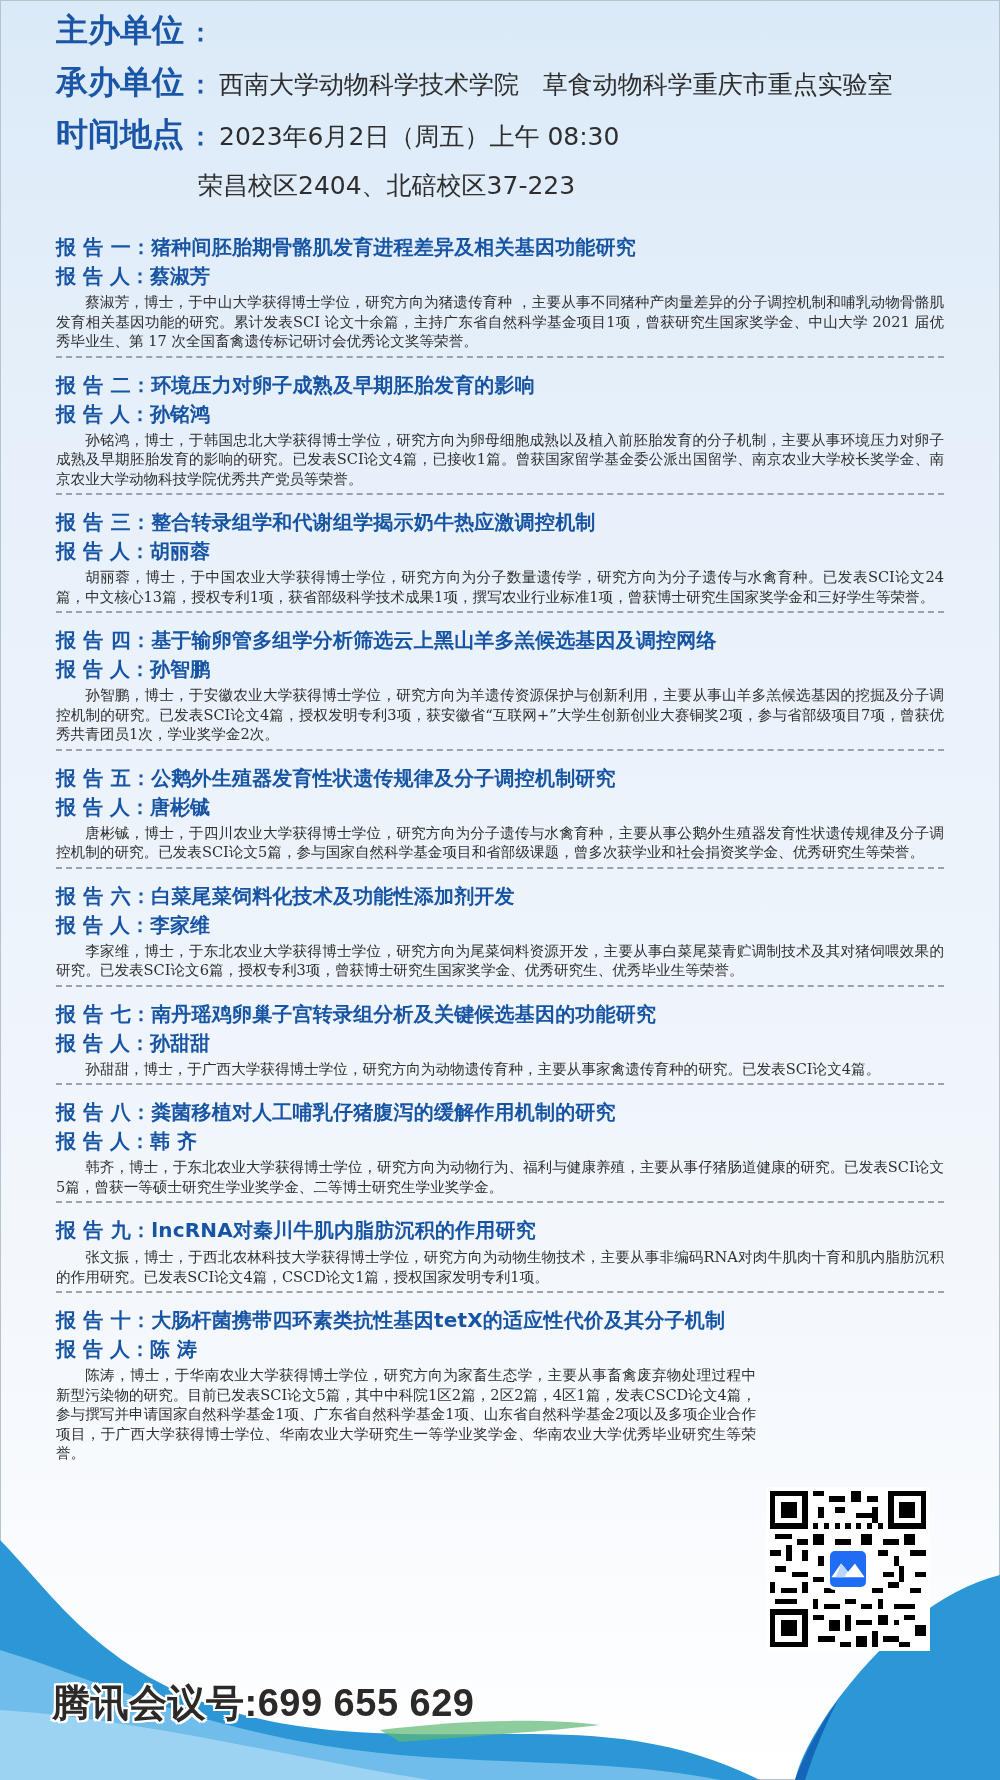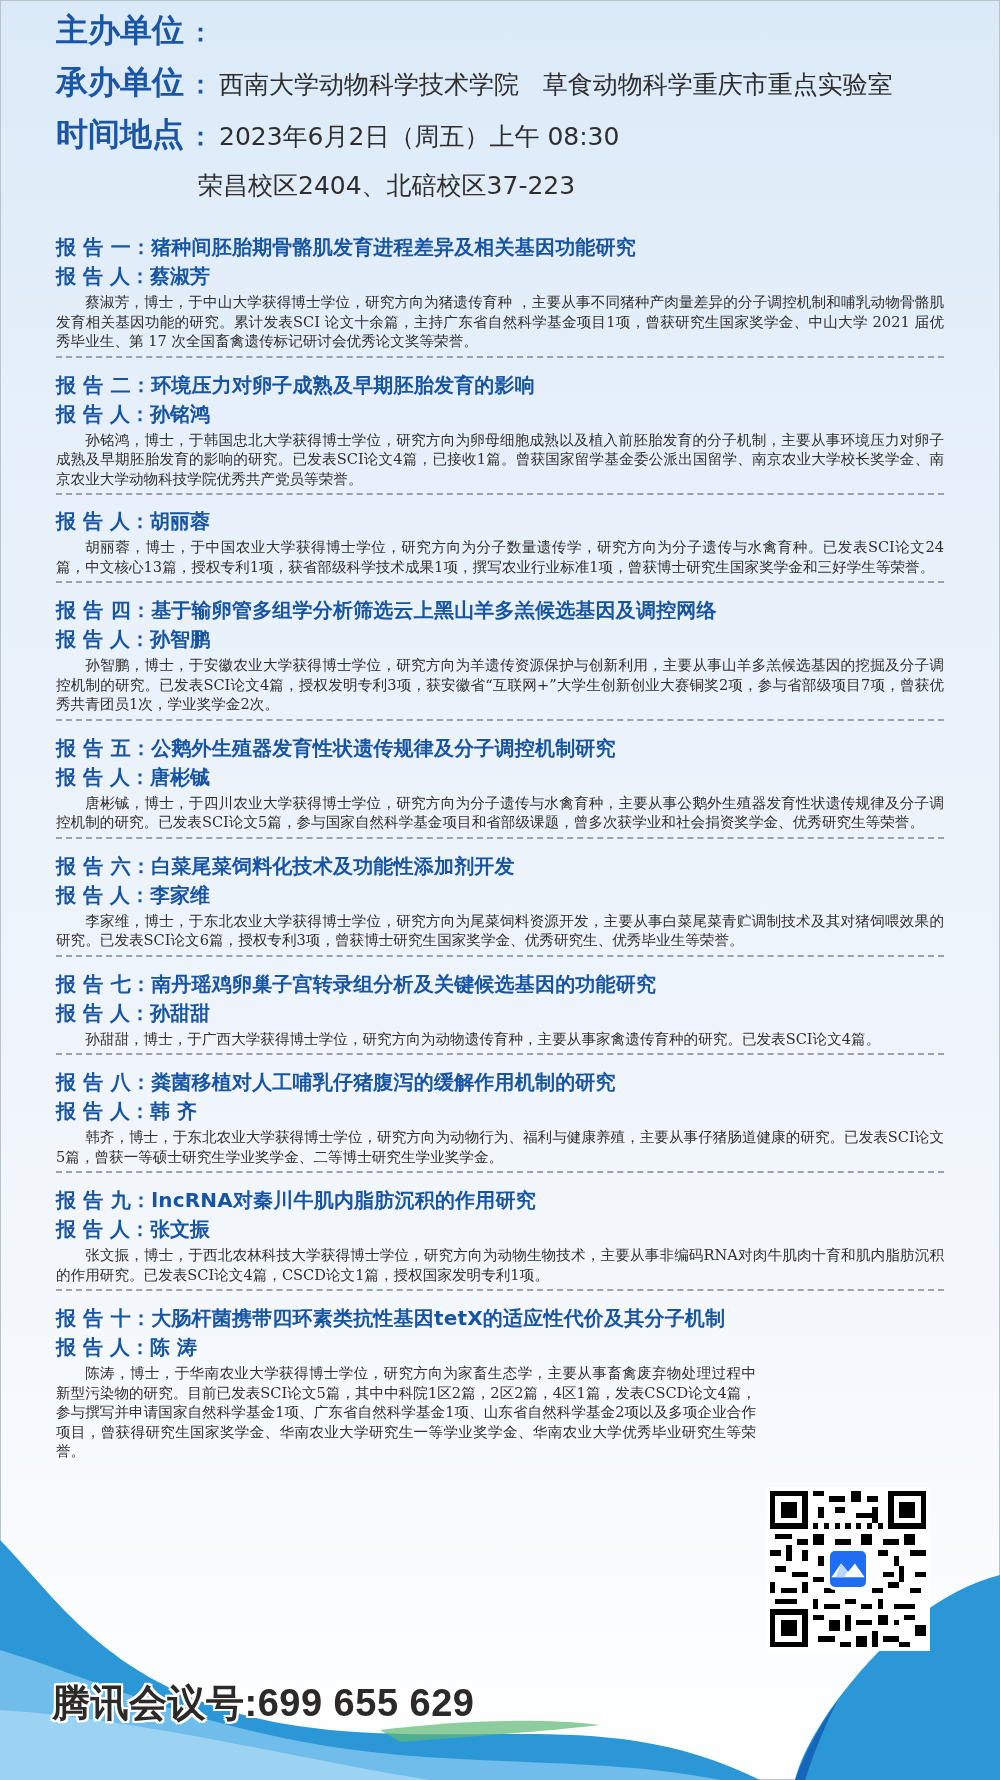--- a/index.html
+++ b/index.html
@@ -93,20 +93,21 @@
   </div>
 
   <div class="report">
     <div class="report-title"><span class="key">报 告 二</span><span>：</span><span>环境压力对卵子成熟及早期胚胎发育的影响</span></div>
     <div class="report-speaker"><span>报 告 人</span><span>：</span><span>孙铭鸿</span></div>
     <p class="report-bio">孙铭鸿，博士，于韩国忠北大学获得博士学位，研究方向为卵母细胞成熟以及植入前胚胎发育的分子机制，主要从事环境压力对卵子成熟及早期胚胎发育的影响的研究。已发表SCI论文4篇，已接收1篇。曾获国家留学基金委公派出国留学、南京农业大学校长奖学金、南京农业大学动物科技学院优秀共产党员等荣誉。</p>
     <div class="divider"></div>
   </div>
 
   <div class="report">
+    <div class="report-title"><span class="key">报 告 三</span><span>：</span><span>整合转录组学和代谢组学揭示奶牛热应激调控机制</span></div>
     <div class="report-speaker"><span>报 告 人</span><span>：</span><span>胡丽蓉</span></div>
     <p class="report-bio">胡丽蓉，博士，于中国农业大学获得博士学位，研究方向为分子数量遗传学，研究方向为分子遗传与水禽育种。已发表SCI论文24篇，中文核心13篇，授权专利1项，获省部级科学技术成果1项，撰写农业行业标准1项，曾获博士研究生国家奖学金和三好学生等荣誉。</p>
     <div class="divider"></div>
   </div>
 
   <div class="report">
     <div class="report-title"><span class="key">报 告 四</span><span>：</span><span>基于输卵管多组学分析筛选云上黑山羊多羔候选基因及调控网络</span></div>
     <div class="report-speaker"><span>报 告 人</span><span>：</span><span>孙智鹏</span></div>
     <p class="report-bio">孙智鹏，博士，于安徽农业大学获得博士学位，研究方向为羊遗传资源保护与创新利用，主要从事山羊多羔候选基因的挖掘及分子调控机制的研究。已发表SCI论文4篇，授权发明专利3项，获安徽省“互联网+”大学生创新创业大赛铜奖2项，参与省部级项目7项，曾获优秀共青团员1次，学业奖学金2次。</p>
     <div class="divider"></div>
@@ -135,29 +136,28 @@
 
   <div class="report">
     <div class="report-title"><span class="key">报 告 八</span><span>：</span><span>粪菌移植对人工哺乳仔猪腹泻的缓解作用机制的研究</span></div>
     <div class="report-speaker"><span>报 告 人</span><span>：</span><span>韩 齐</span></div>
     <p class="report-bio">韩齐，博士，于东北农业大学获得博士学位，研究方向为动物行为、福利与健康养殖，主要从事仔猪肠道健康的研究。已发表SCI论文5篇，曾获一等硕士研究生学业奖学金、二等博士研究生学业奖学金。</p>
     <div class="divider"></div>
   </div>
 
   <div class="report">
     <div class="report-title"><span class="key">报 告 九</span><span>：</span><span>lncRNA对秦川牛肌内脂肪沉积的作用研究</span></div>
-    <div class="report-speaker"><span>报 告 人</span><span>：</span><span>张文振</span></div>
     <p class="report-bio">张文振，博士，于西北农林科技大学获得博士学位，研究方向为动物生物技术，主要从事非编码RNA对肉牛肌肉十育和肌内脂肪沉积的作用研究。已发表SCI论文4篇，CSCD论文1篇，授权国家发明专利1项。</p>
     <div class="divider"></div>
   </div>
 
   <div class="report report-last">
     <div class="report-title"><span class="key">报 告 十</span><span>：</span><span>大肠杆菌携带四环素类抗性基因tetX的适应性代价及其分子机制</span></div>
     <div class="report-speaker"><span>报 告 人</span><span>：</span><span>陈 涛</span></div>
-    <p class="report-bio">陈涛，博士，于华南农业大学获得博士学位，研究方向为家畜生态学，主要从事畜禽废弃物处理过程中新型污染物的研究。目前已发表SCI论文5篇，其中中科院1区2篇，2区2篇，4区1篇，发表CSCD论文4篇，参与撰写并申请国家自然科学基金1项、广东省自然科学基金1项、山东省自然科学基金2项以及多项企业合作项目，曾获得研究生国家奖学金、华南农业大学研究生一等学业奖学金、华南农业大学优秀毕业研究生等荣誉。</p>
+    <p class="report-bio">陈涛，博士，于华南农业大学获得博士学位，研究方向为家畜生态学，主要从事畜禽废弃物处理过程中新型污染物的研究。目前已发表SCI论文5篇，其中中科院1区2篇，2区2篇，4区1篇，发表CSCD论文4篇，参与撰写并申请国家自然科学基金1项、广东省自然科学基金1项、山东省自然科学基金2项以及多项企业合作项目，于广西大学获得博士学位、华南农业大学研究生一等学业奖学金、华南农业大学优秀毕业研究生等荣誉。</p>
   </div>
 </div>
 
 <svg class="waves" viewBox="0 0 1000 300" preserveAspectRatio="none">
   <path d="M0 60 C 60 120, 120 230, 330 250 C 500 265, 620 230, 760 300 L 0 300 Z" fill="#2b97d6"></path>
   <path d="M0 170 C 100 200, 220 260, 400 275 C 520 285, 620 280, 720 300 L 0 300 Z" fill="#7cc3ee" opacity="0.85"></path>
   <path d="M0 230 C 150 240, 300 280, 430 300 L 0 300 Z" fill="#a9d8f4" opacity="0.8"></path>
   <path d="M380 250 C 460 240, 540 238, 600 245 C 560 250, 480 256, 400 262 Z" fill="#5cb874" opacity="0.7"></path>
   <path d="M1000 95 C 940 110, 880 160, 830 230 C 810 260, 800 280, 795 300 L 1000 300 Z" fill="#2b97d6"></path>
   <path d="M838 220 C 825 245, 815 270, 805 300 L 795 300 C 805 272, 820 245, 838 220 Z" fill="#1565b8"></path>

